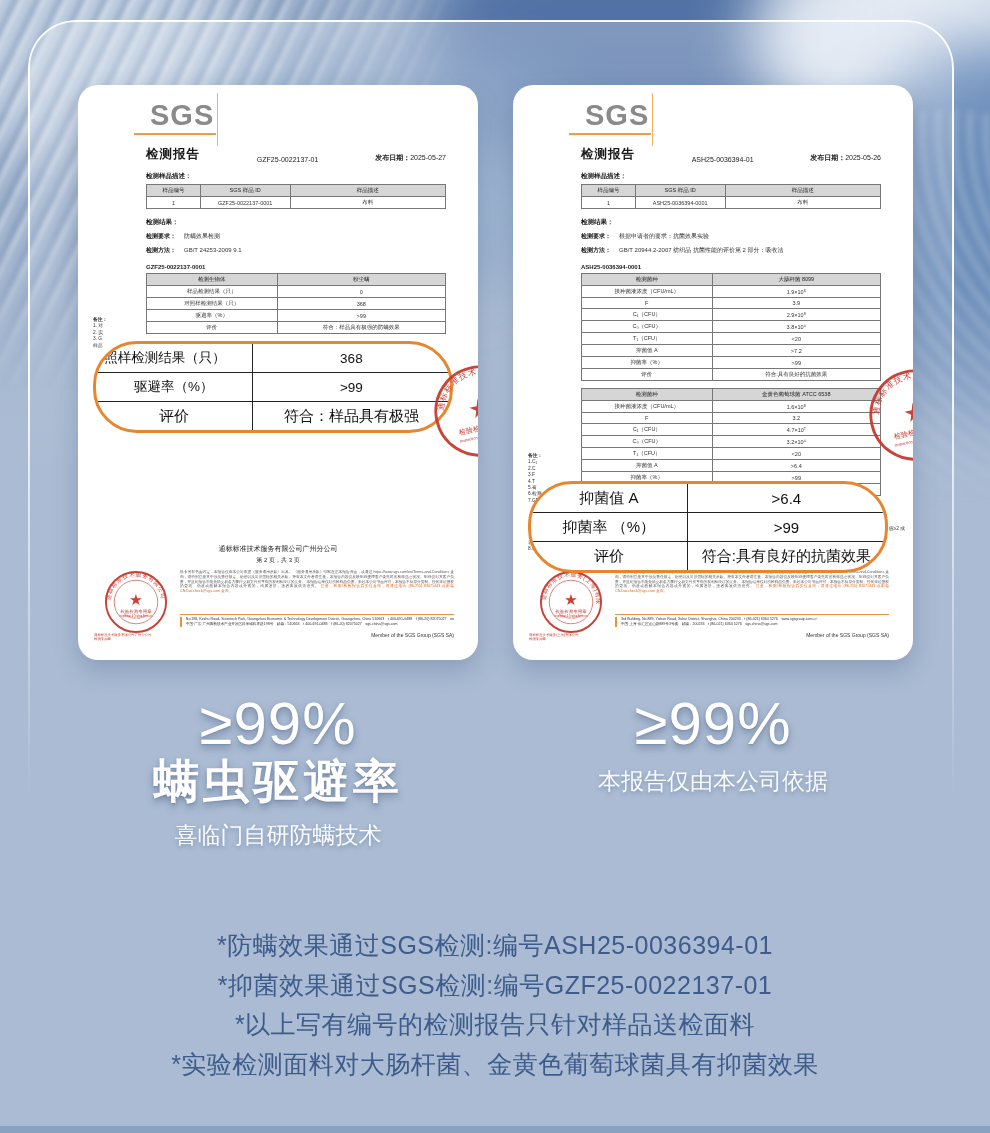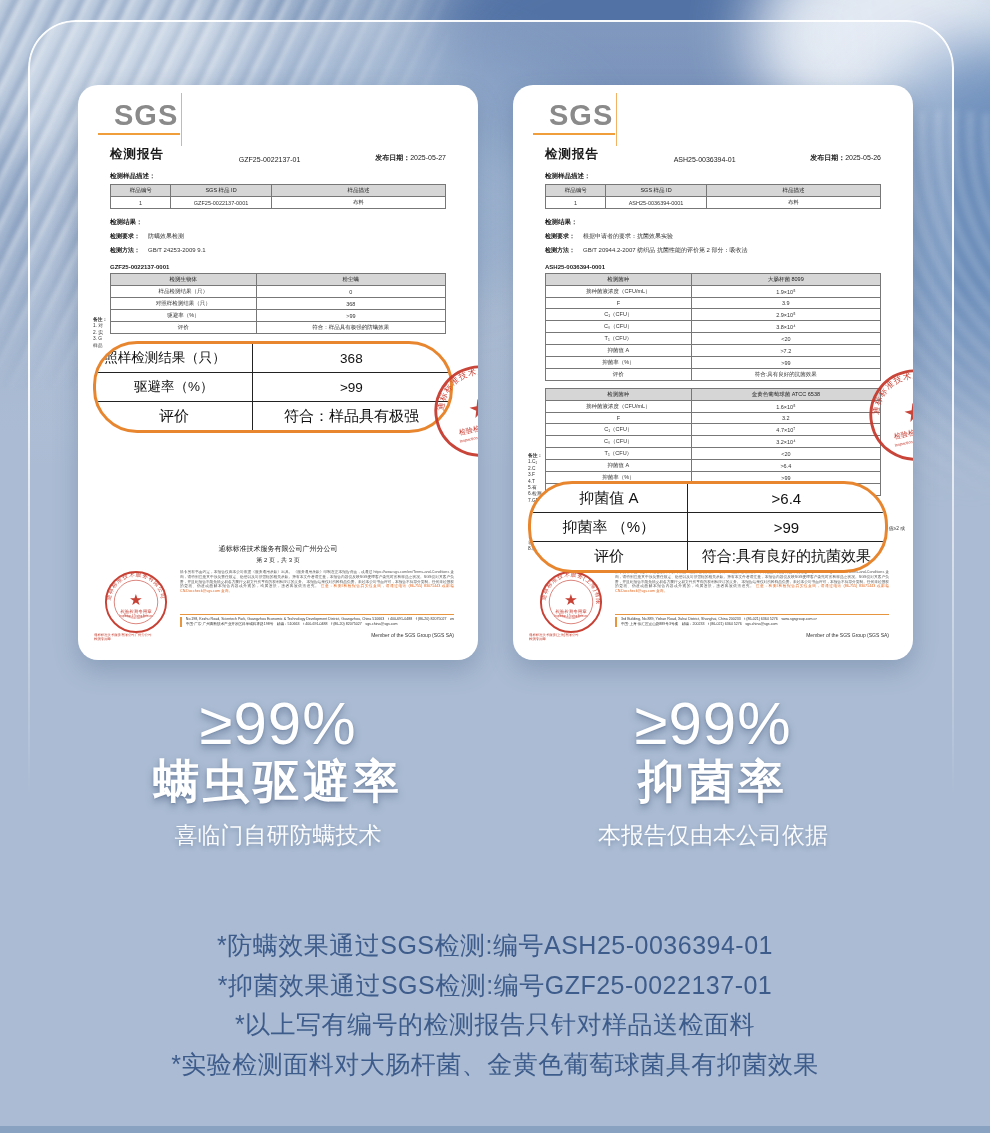--- a/index.html
+++ b/index.html
@@ -28,21 +28,21 @@
   .frame{position:absolute;left:28px;top:20px;width:926px;height:1082px;border-radius:48px;pointer-events:none;
     background:linear-gradient(180deg,rgba(238,243,249,.30),rgba(238,243,249,0) 42%);}
   .frame::before{content:"";position:absolute;inset:0;border:2px solid rgba(255,255,255,.95);border-radius:48px;
     -webkit-mask-image:linear-gradient(180deg,#000 32%,transparent 72%);
     mask-image:linear-gradient(180deg,#000 32%,transparent 72%);}
   
   .cert{position:absolute;top:85px;width:400px;height:575px;background:#fff;border-radius:20px;
     box-shadow:0 10px 24px rgba(66,92,128,.30);overflow:hidden;color:#1a1a1a;}
   .cert.left{left:78px;}
   .cert.right{left:513px;}
-  .cert-inner{position:absolute;inset:0;padding:16px 32px 0;}
+  .cert-inner{position:absolute;inset:0;padding:16px 32px 0;margin-left:36px;}
   .sgs-logo{position:relative;display:inline-block;margin-left:4px;font-size:29px;font-weight:bold;color:#8a8a8a;
     letter-spacing:1px;line-height:1;}
   .sgs-logo::after{content:"";position:absolute;left:-16px;right:-2px;bottom:-5px;height:2px;background:#f09e3c;}
   .sgs-logo::before{content:"";position:absolute;right:-4px;top:-8px;bottom:-16px;width:1.5px;background:#f2b265;}
   .head-row{display:flex;align-items:flex-end;margin-top:16px;}
   .rpt-title{font-weight:bold;font-size:12.5px;letter-spacing:1px;}
   .rpt-no{flex:1;text-align:center;font-size:7px;color:#222;}
   .rpt-date{font-size:7px;color:#222;}
   .rpt-date b{font-weight:bold;}
   .sec-label{font-weight:bold;font-size:6.5px;margin-top:9px;}
@@ -454,21 +454,20 @@
     </footer>
   </section>
 
   <div class="headline hl-left">
     <div class="hl-value">≥99%</div>
     <div class="hl-label">螨虫驱避率</div>
     <div class="hl-sub">喜临门自研防螨技术</div>
   </div>
   <div class="headline hl-right">
     <div class="hl-value">≥99%</div>
-    <div class="hl-label">抑菌率</div>
     <div class="hl-sub">本报告仅由本公司依据</div>
   </div>
 
   <div class="footnotes">
     <div>*防螨效果通过SGS检测:编号ASH25-0036394-01</div>
     <div>*抑菌效果通过SGS检测:编号GZF25-0022137-01</div>
     <div>*以上写有编号的检测报告只针对样品送检面料</div>
     <div>*实验检测面料对大肠杆菌、金黄色葡萄球菌具有抑菌效果</div>
   </div>
 

